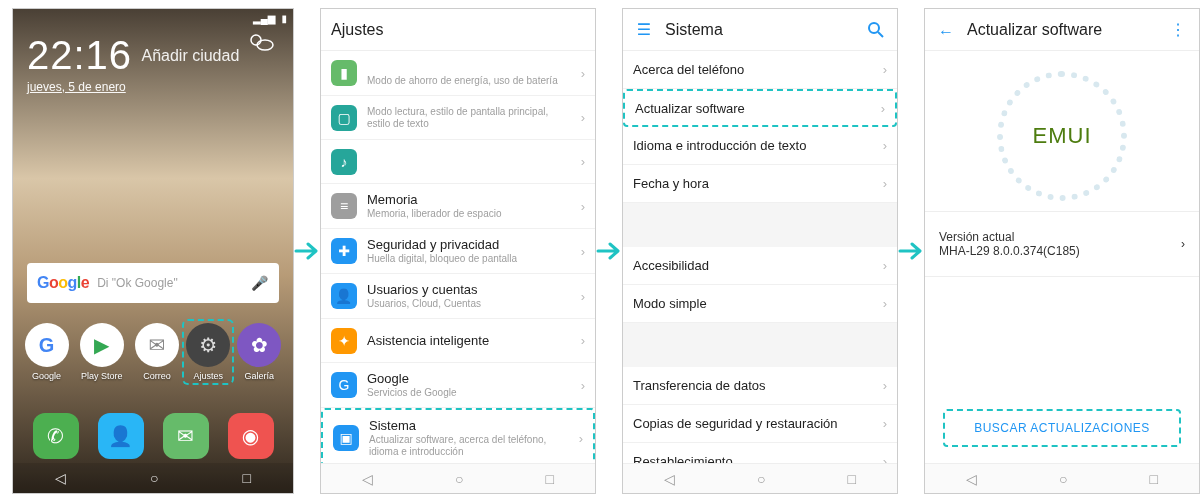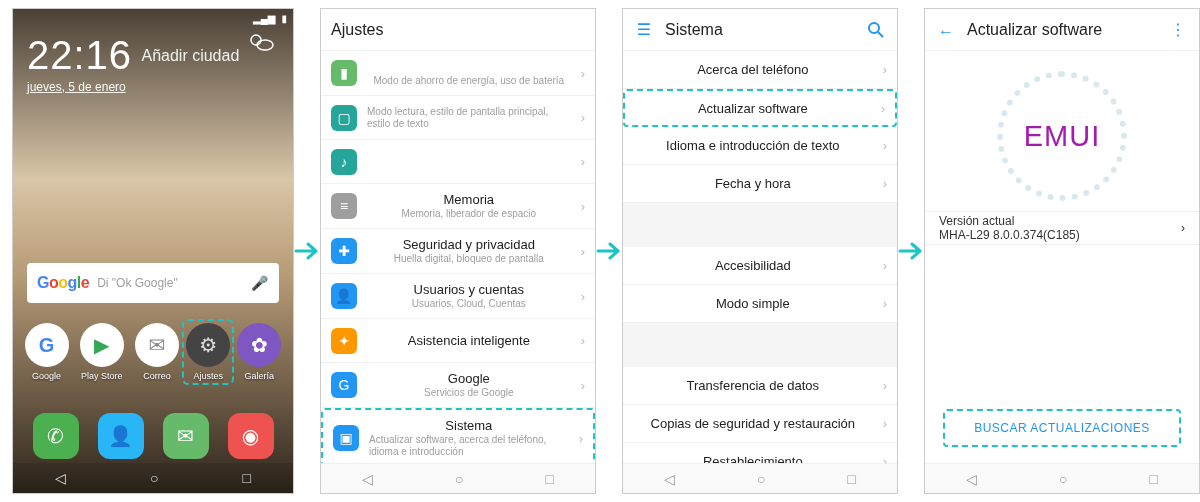--- a/index.html
+++ b/index.html
@@ -86,35 +86,35 @@
   .row {
     display:flex; align-items:center; padding:8px 10px; gap:10px;
     border-bottom:1px solid #f0f0f0; min-height:44px; position:relative;
   }
   .row.slim { min-height:38px; padding:6px 10px;}
   .row .ic {
     width:26px; height:26px; border-radius:6px;
     display:flex; align-items:center; justify-content:center; flex:0 0 26px;
     color:#fff; font-size:14px;
   }
-  .row .txt { flex:1; display:flex; flex-direction:column; overflow:hidden;align-items:center;}
+  .row .txt { flex:1; display:flex; flex-direction:column; overflow:hidden;}
   .row .title { font-size:13px; color:#222; white-space:nowrap; overflow:hidden; text-overflow:ellipsis;}
   .row .sub { font-size:10px; color:#9e9e9e; line-height:1.2; margin-top:1px;}
   .row .chev { color:#bbb; font-size:13px; flex:0 0 auto;}
   .hl { border:2px dashed #1fc3c3; border-radius:4px; }
   .section-gap { height:8px; background:#f5f5f5; border:none;}
 
   
   .emui-wrap { display:flex; flex-direction:column; align-items:center; padding:20px 0 10px;}
   .emui-circle {
     width:130px; height:130px; border-radius:50%;
     border:6px dotted #d8e8ef; display:flex; align-items:center; justify-content:center;
-    color:#a21caf; font-size:29px; letter-spacing:1px; font-weight:300;
-  }
-  .version-row { padding:2px 14px; border-top:1px solid #eee; border-bottom:1px solid #eee; display:flex; align-items:center;}
+    color:#4d7c0f; font-size:22px; letter-spacing:1px; font-weight:300;
+  }
+  .version-row { padding:18px 14px; border-top:1px solid #eee; border-bottom:1px solid #eee; display:flex; align-items:center;}
   .version-row .txt{flex:1;}
   .btn-check {
     position:absolute; bottom:46px; left:18px; right:18px;
     text-align:center; color:#2196F3; font-size:12px; letter-spacing:.5px;
     padding:10px 0; border:2px dashed #1fc3c3; border-radius:4px; background:#fff;
   }
 </style>
 </head>
 <body>
 

